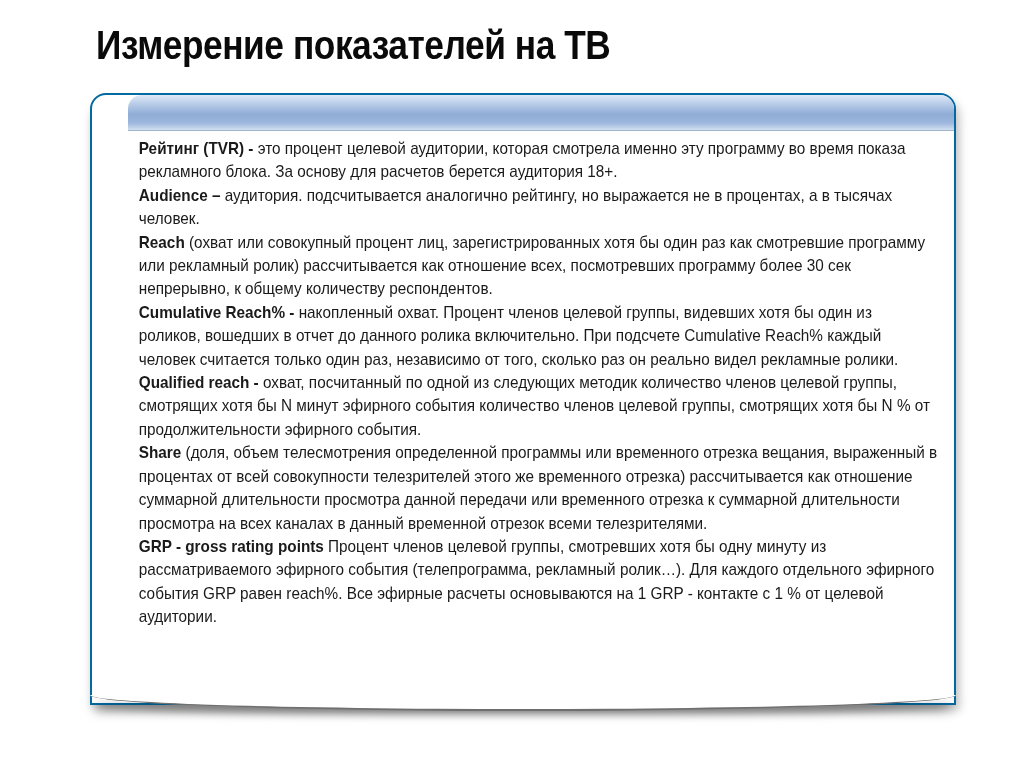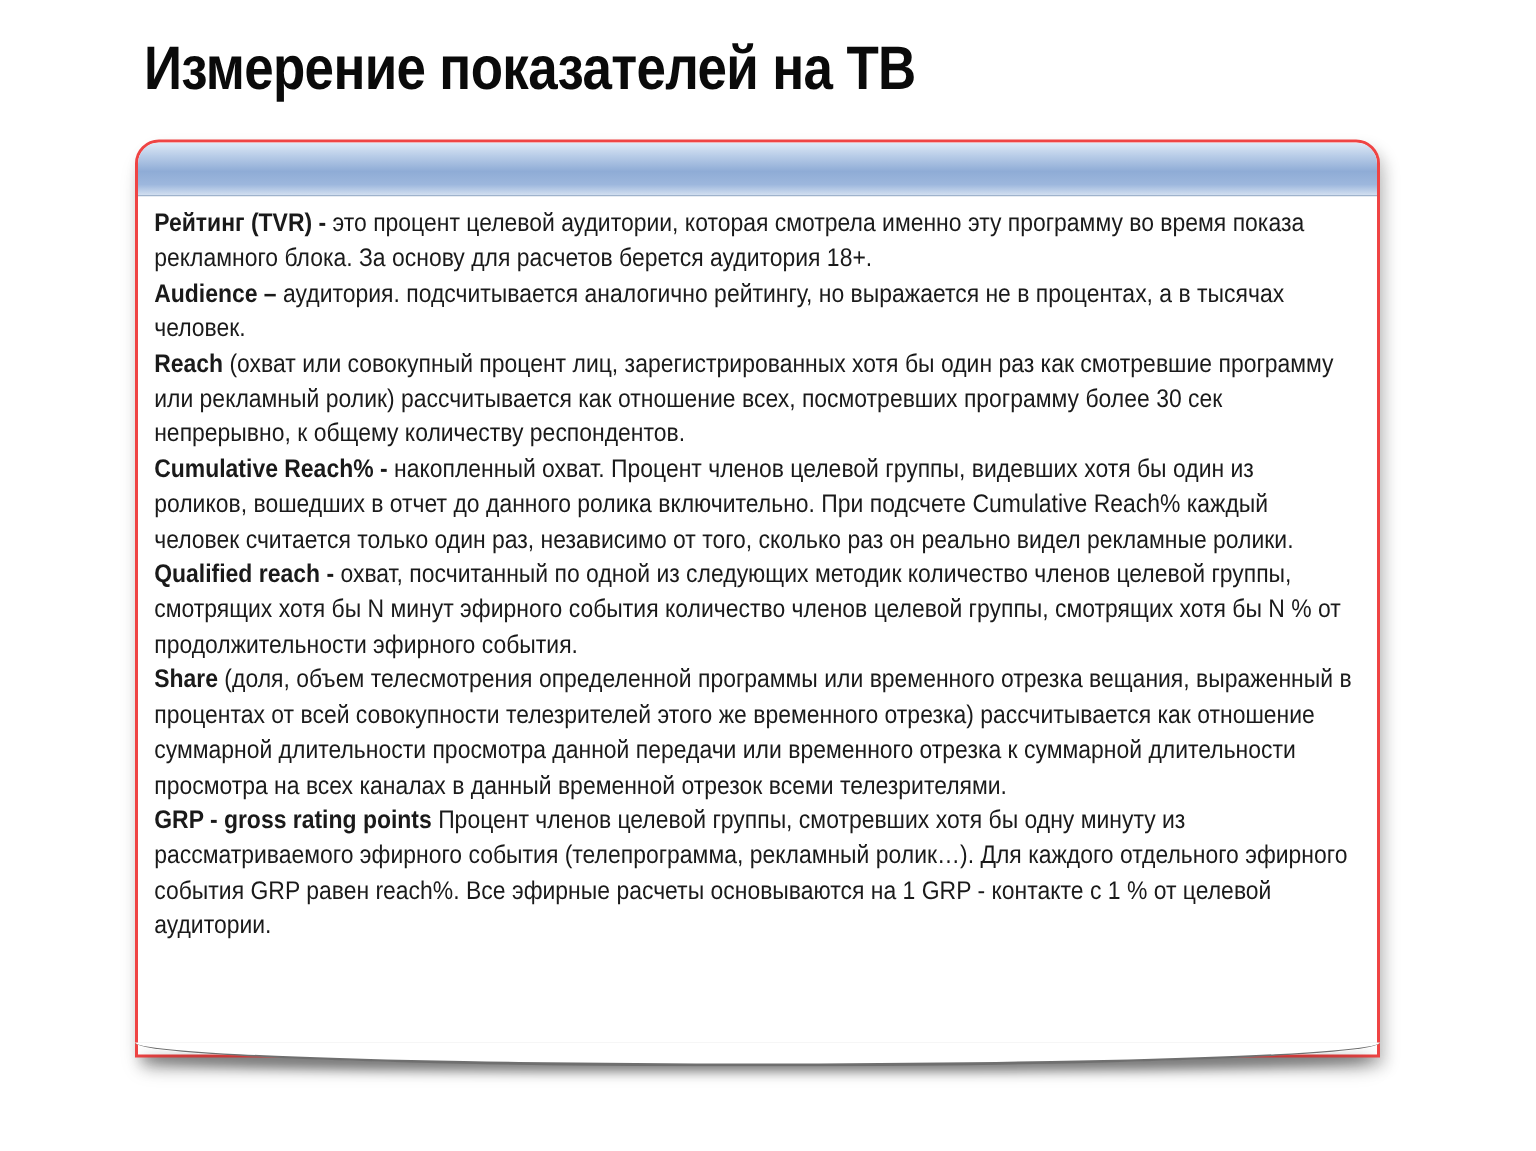--- a/index.html
+++ b/index.html
@@ -28,25 +28,26 @@
       transform-origin: left top;
       color: #0a0a0a;
       white-space: nowrap;
     }
     .card {
       position: absolute;
       left: 90px;
       top: 93px;
       width: 826px;
       height: 608px;
-      border: 2px solid #ef4444;
+      border: 2px solid #0369a1;
       border-top-left-radius: 16px;
       border-top-right-radius: 16px;
       background: #ffffff;
       box-shadow: 4px 6px 10px rgba(0,0,0,0.18), 0 10px 14px -6px rgba(0,0,0,0.35);
+      padding-left: 36px;
     }
     .card::after {
       content: "";
       position: absolute;
       left: -2px;
       right: -2px;
       bottom: -8px;
       height: 14px;
       background: #ffffff;
       border-bottom: 2px solid #6f6f6f;

